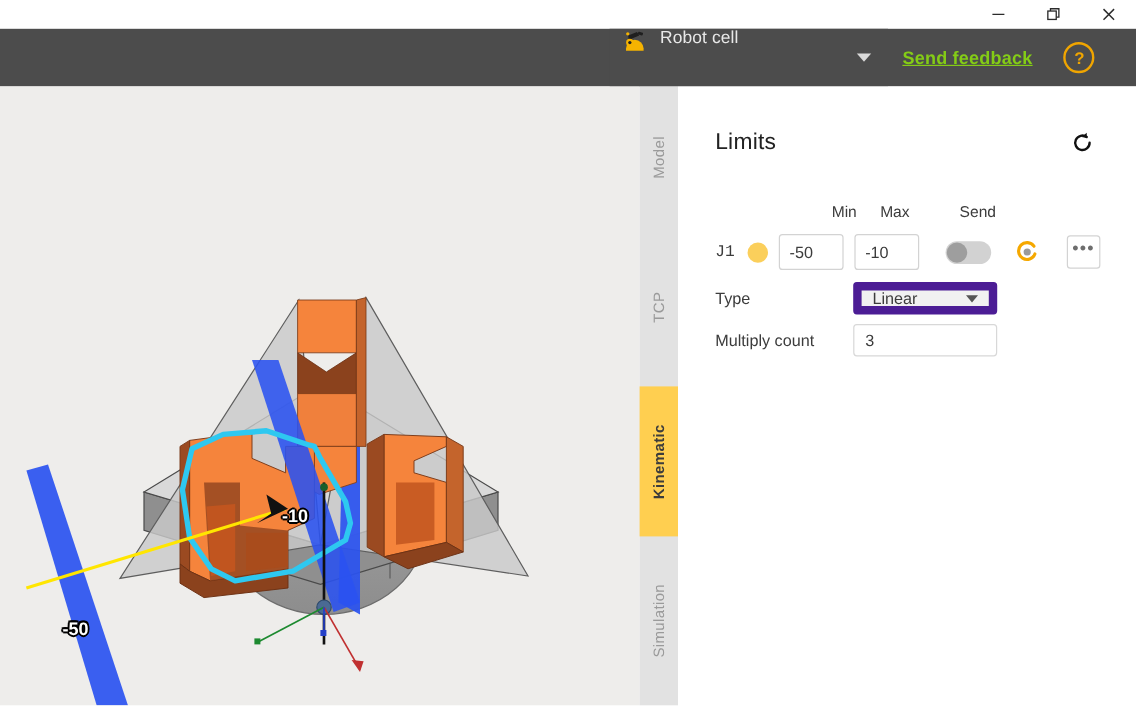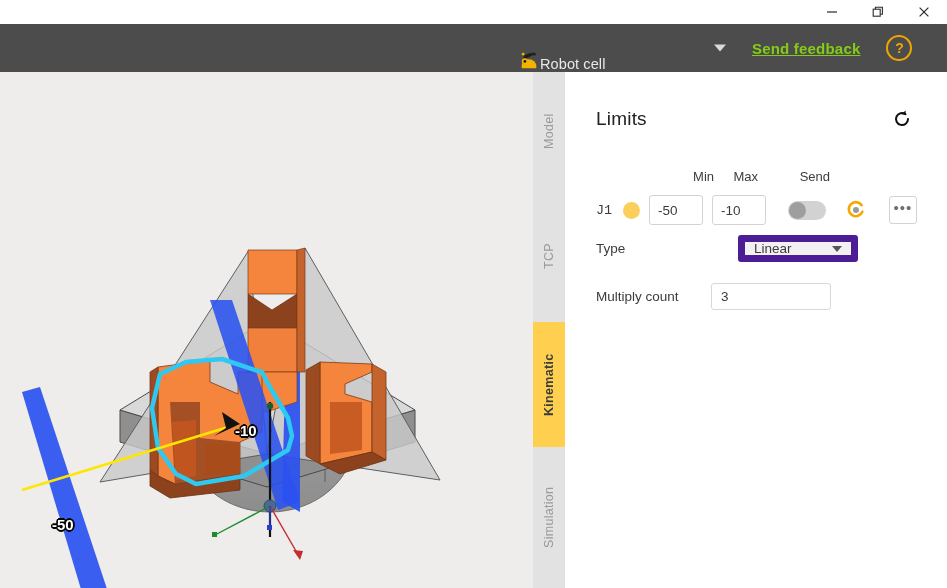--- a/index.html
+++ b/index.html
@@ -21,22 +21,22 @@
   }
   .win-btn svg { display: block; }
 
   
   .toolbar {
     position: absolute; left: 0; top: 24px; width: 947px; height: 48px;
     background: #4c4c4c; display: flex; align-items: center;
   }
   .tb-spacer { flex: 0 0 508px; height: 100%; }
   .cell-select {
-    position: relative; width: 232px; height: 48px; display: flex; align-items: flex-end;
-    padding-left: 10px; background: #4c4c4c;
+    position: relative; width: 232px; height: 48px; display: flex; align-items: flex-start;
+    padding-left: 10px; gap: 10px; background: #4c4c4c;
   }
   .cell-icon { width: 22px; height: 22px; flex: 0 0 22px; }
   .cell-name { color: #e8e8e8; font-size: 14.5px; letter-spacing: .1px; }
   .cell-caret {
     position: absolute; right: 14px; top: 50%; transform: translateY(-50%);
     width: 0; height: 0; border-left: 6px solid transparent;
     border-right: 6px solid transparent; border-top: 7px solid #d9d9d9;
   }
   .feedback {
     color: #84cc16; font-size: 15px; font-weight: bold; margin-left: 12px;
@@ -120,22 +120,22 @@
   .jog-btn { margin-left: 17px; width: 26px; height: 26px; flex: 0 0 26px;
              display:flex; align-items:center; justify-content:center; }
   .more-btn {
     margin-left: 20px; width: 28px; height: 28px; border: 1px solid #d3d3d3;
     border-radius: 3px; background: #fff; display: flex; align-items: center;
     justify-content: center; color: #6e6e6e; font-size: 15px; letter-spacing: 1px;
     line-height: 1; padding-bottom: 6px;
   }
 
   .field-row { position: absolute; left: 31px; display: flex; align-items: center; }
-  .row-type  { top: 163px; gap: 27px; }
-  .row-mult  { top: 211px; }
+  .row-type  { top: 163px; }
+  .row-mult  { top: 198px; }
   .field-lbl { width: 115px; font-size: 13.5px; color: #3c3c3c; }
   .select-box {
     position: relative; width: 120px; height: 27px; border: 7px solid #4c1d95;
     border-radius: 3px; background: #f1f1f1; display: flex; align-items: center;
     padding: 0 9px; font-size: 13.5px; color: #3c3c3c;
   }
   .sel-caret {
     position: absolute; right: 9px; top: 50%; transform: translateY(-50%);
     width: 0; height: 0; border-left: 5px solid transparent;
     border-right: 5px solid transparent; border-top: 6px solid #555;

